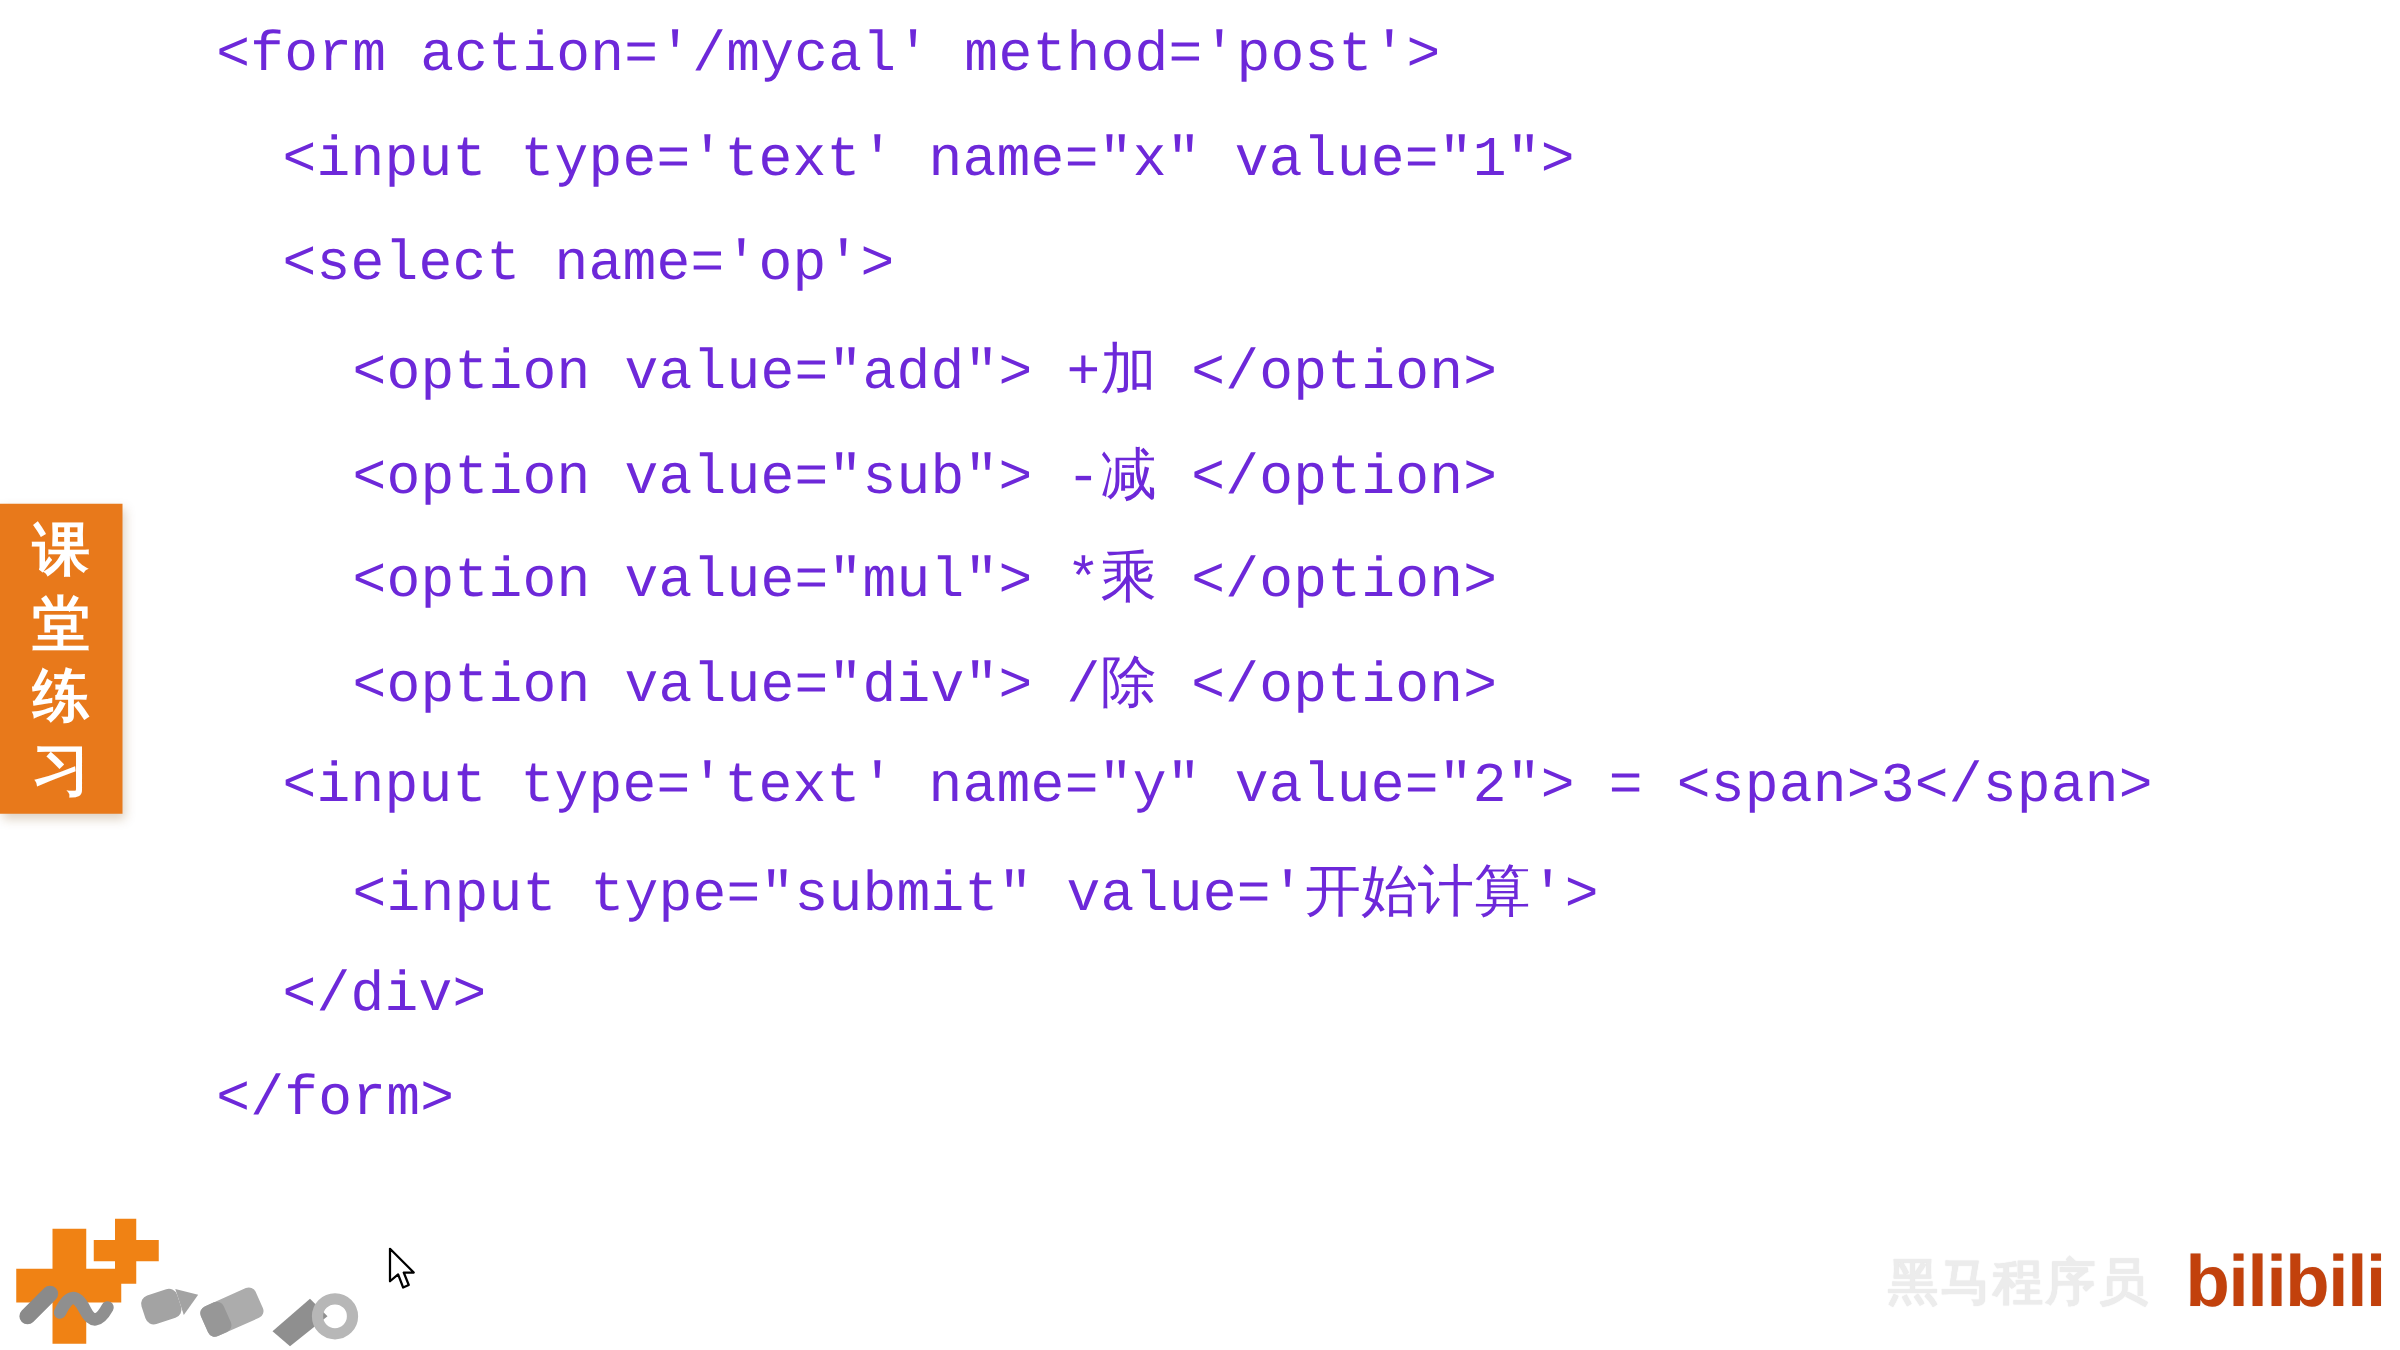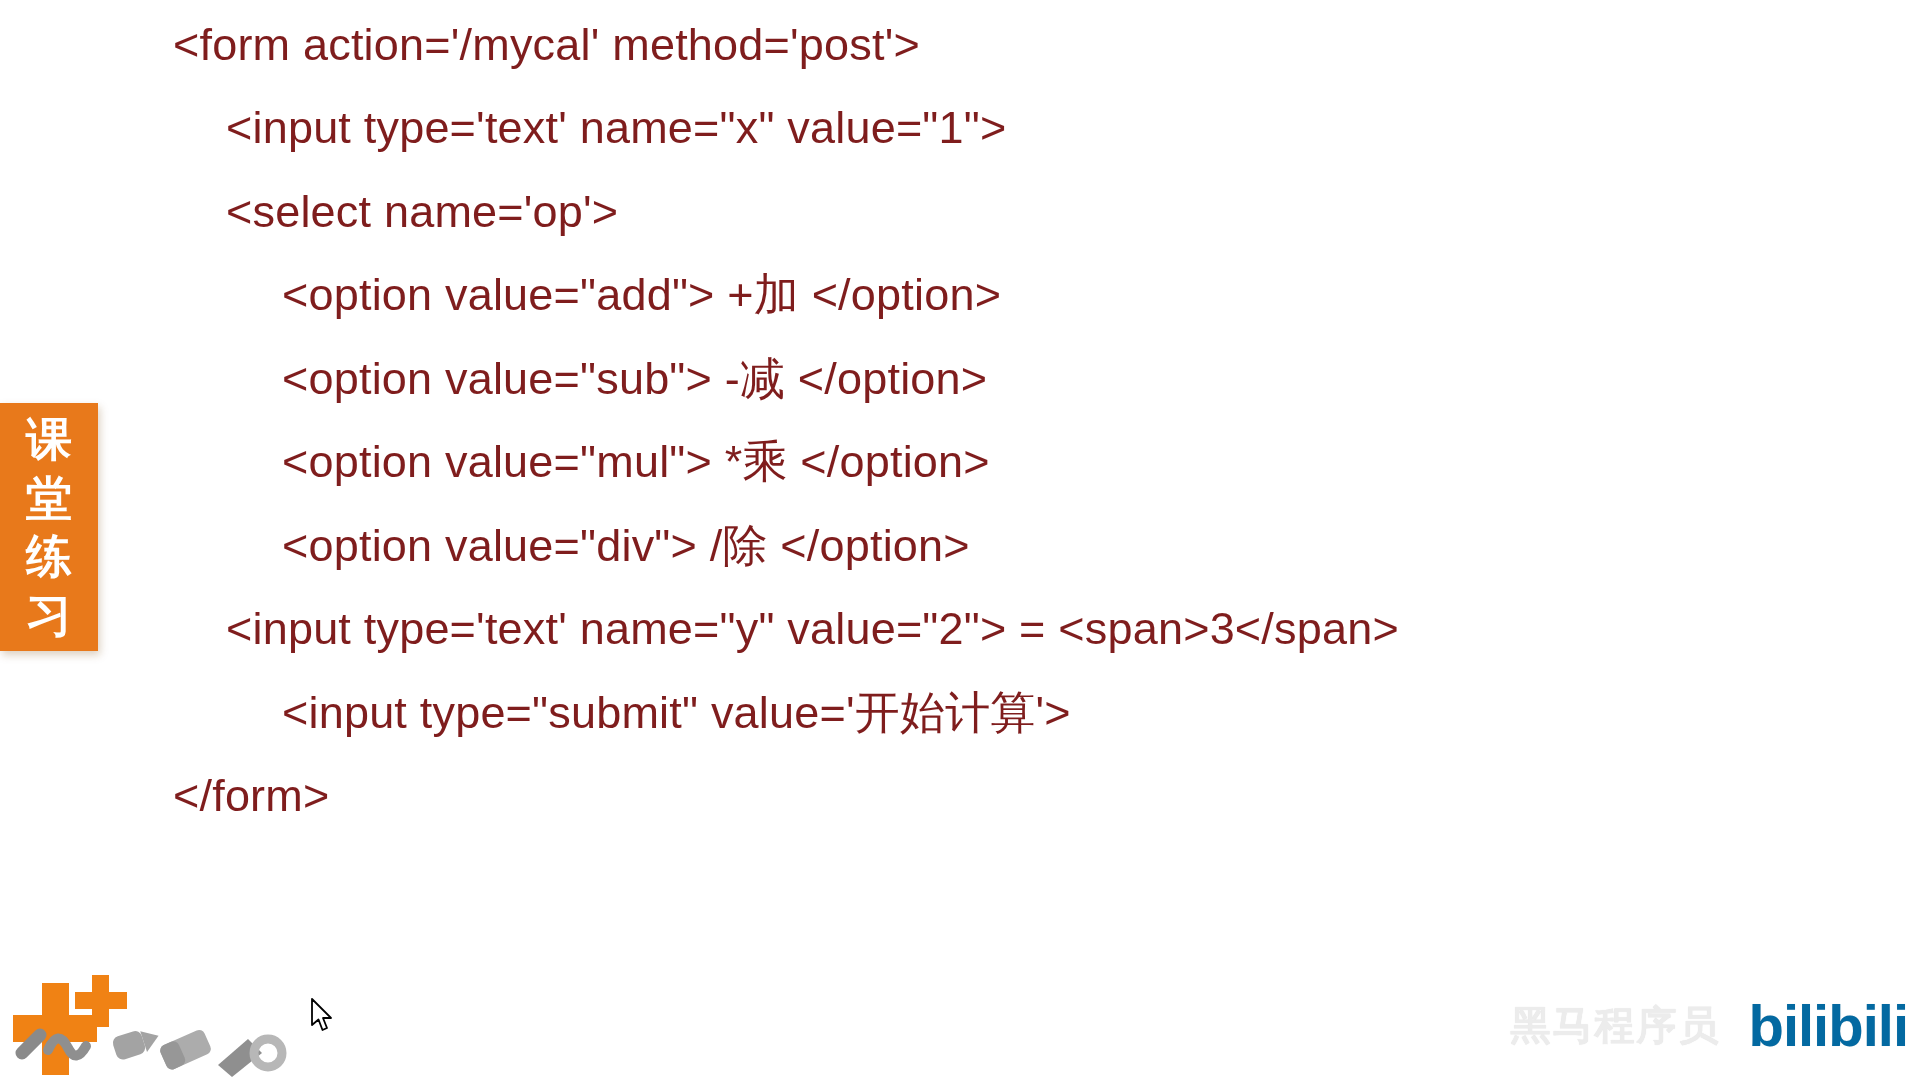--- a/index.html
+++ b/index.html
@@ -18,21 +18,22 @@
     z-index: 2;
     color: #111111;
   }
   .code-line {
     height: 83.5px;
     display: flex;
     align-items: center;
     font-size: 45px;
     letter-spacing: 0.2px;
     white-space: pre;
-    color: #7f1d1d;
+    color: #6d28d9;
+    font-family: Liberation Mono, monospace;
   }
 
   
   .side-tab {
     position: absolute;
     left: 0; top: 403px;
     width: 98px; height: 248px;
     background: #E8791B;
     box-shadow: 2px 4px 8px rgba(120,70,10,0.25);
     display: flex;
@@ -68,21 +69,21 @@
   .wm-cn {
     font-size: 40px;
     font-weight: bold;
     color: #ECECEC;
     letter-spacing: 2px;
     text-shadow: 0 0 1px #e0e0e0;
   }
   .wm-brand {
     font-size: 58px;
     font-weight: 800;
-    color: #0369a1;
+    color: #c2410c;
     letter-spacing: -1px;
     text-shadow: 0 0 1px #dedede;
   }
 </style>
 </head>
 <body>
 
 <div class="slide">
 
   <svg class="logo-svg" width="330" height="115" viewBox="0 0 330 115">
@@ -118,20 +119,21 @@
   <div id="code" class="code">
       <div class="code-line" style="padding-left: 0px;">&lt;form action='/mycal' method='post'&gt;</div>
       <div class="code-line" style="padding-left: 53px;">&lt;input type='text' name="x" value="1"&gt;</div>
       <div class="code-line" style="padding-left: 53px;">&lt;select name='op'&gt;</div>
       <div class="code-line" style="padding-left: 109px;">&lt;option value="add"&gt; +加 &lt;/option&gt;</div>
       <div class="code-line" style="padding-left: 109px;">&lt;option value="sub"&gt; -减 &lt;/option&gt;</div>
       <div class="code-line" style="padding-left: 109px;">&lt;option value="mul"&gt; *乘 &lt;/option&gt;</div>
       <div class="code-line" style="padding-left: 109px;">&lt;option value="div"&gt; /除 &lt;/option&gt;</div>
       <div class="code-line" style="padding-left: 53px;">&lt;input type='text' name="y" value="2"&gt; = &lt;span&gt;3&lt;/span&gt;</div>
       <div class="code-line" style="padding-left: 109px;">&lt;input type="submit" value='开始计算'&gt;</div>
+      <div class="code-line" style="padding-left: 53px;">&lt;/div&gt;</div>
       <div class="code-line" style="padding-left: 0px;">&lt;/form&gt;</div>
     </div>
 
   <div class="side-tab" title="课堂练习">
     <span>课</span>
     <span>堂</span>
     <span>练</span>
     <span>习</span>
   </div>
 

